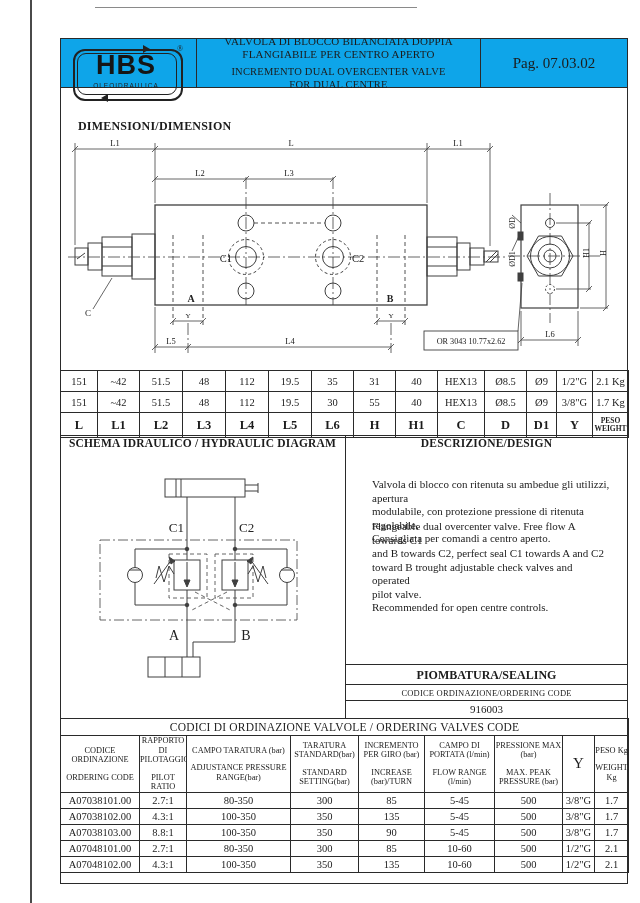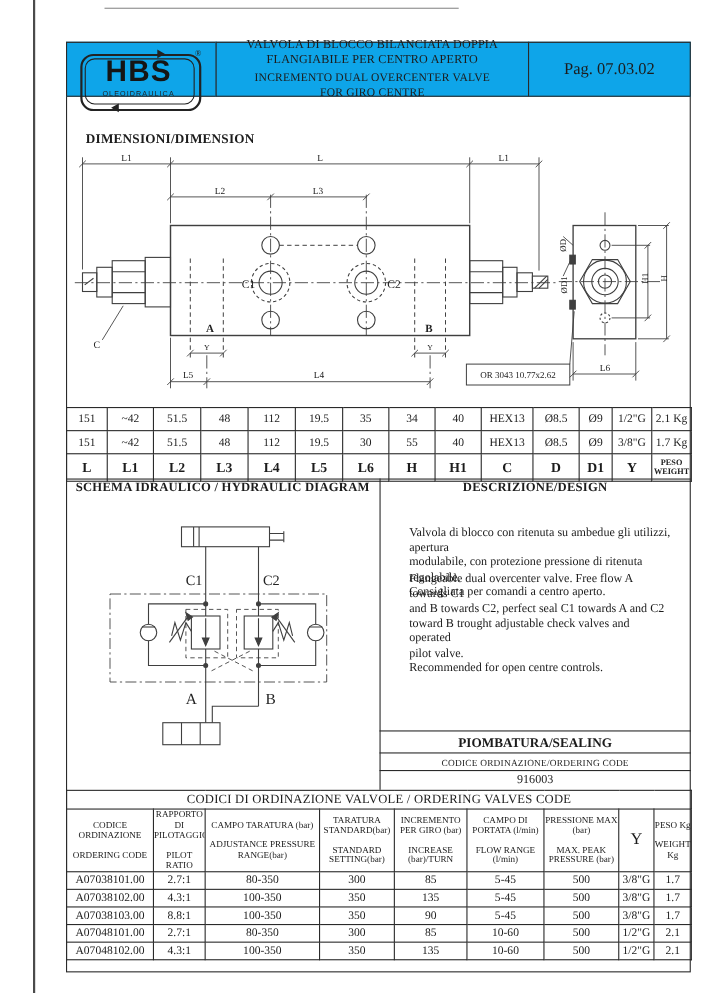--- a/index.html
+++ b/index.html
@@ -76,21 +76,21 @@
     <div class="logo-arrow-bl"></div>
     <div class="logo-brand">HBS</div>
     <div class="logo-sub">OLEOIDRAULICA</div>
     <div class="logo-reg">®</div>
   </div>
 </div>
 <div class="abs hdr-cell hdr-title">
   <div class="t-it">VALVOLA DI BLOCCO BILANCIATA DOPPIA</div>
   <div class="t-it">FLANGIABILE PER CENTRO APERTO</div>
   <div class="t-en">INCREMENTO DUAL OVERCENTER VALVE</div>
-  <div class="t-en" style="margin-top:0;">FOR GIRO CENTRE</div>
+  <div class="t-en" style="margin-top:0;">FOR DUAL CENTRE</div>
 </div>
 <div class="abs hdr-cell hdr-page">
   <span>Pag. 07.03.02</span>
 </div>
 
 <div class="abs sec-title dim-title">DIMENSIONI/DIMENSION</div>
 
 <div class="abs svg-wrap" style="left:60px;top:135px;width:568px;height:235px;">
 <svg width="568" height="235" viewBox="0 0 568 235">
   <g stroke="#3f3f3f" fill="none" stroke-width="1">
@@ -239,21 +239,21 @@
   </colgroup>
   <tbody>
       <tr>
     <td>151</td>
     <td>~42</td>
     <td>51.5</td>
     <td>48</td>
     <td>112</td>
     <td>19.5</td>
     <td>35</td>
-    <td>34</td>
+    <td>31</td>
     <td>40</td>
     <td>HEX13</td>
     <td>Ø8.5</td>
     <td>Ø9</td>
     <td>1/2"G</td>
     <td>2.1 Kg</td>
   </tr>
   <tr>
     <td>151</td>
     <td>~42</td>

